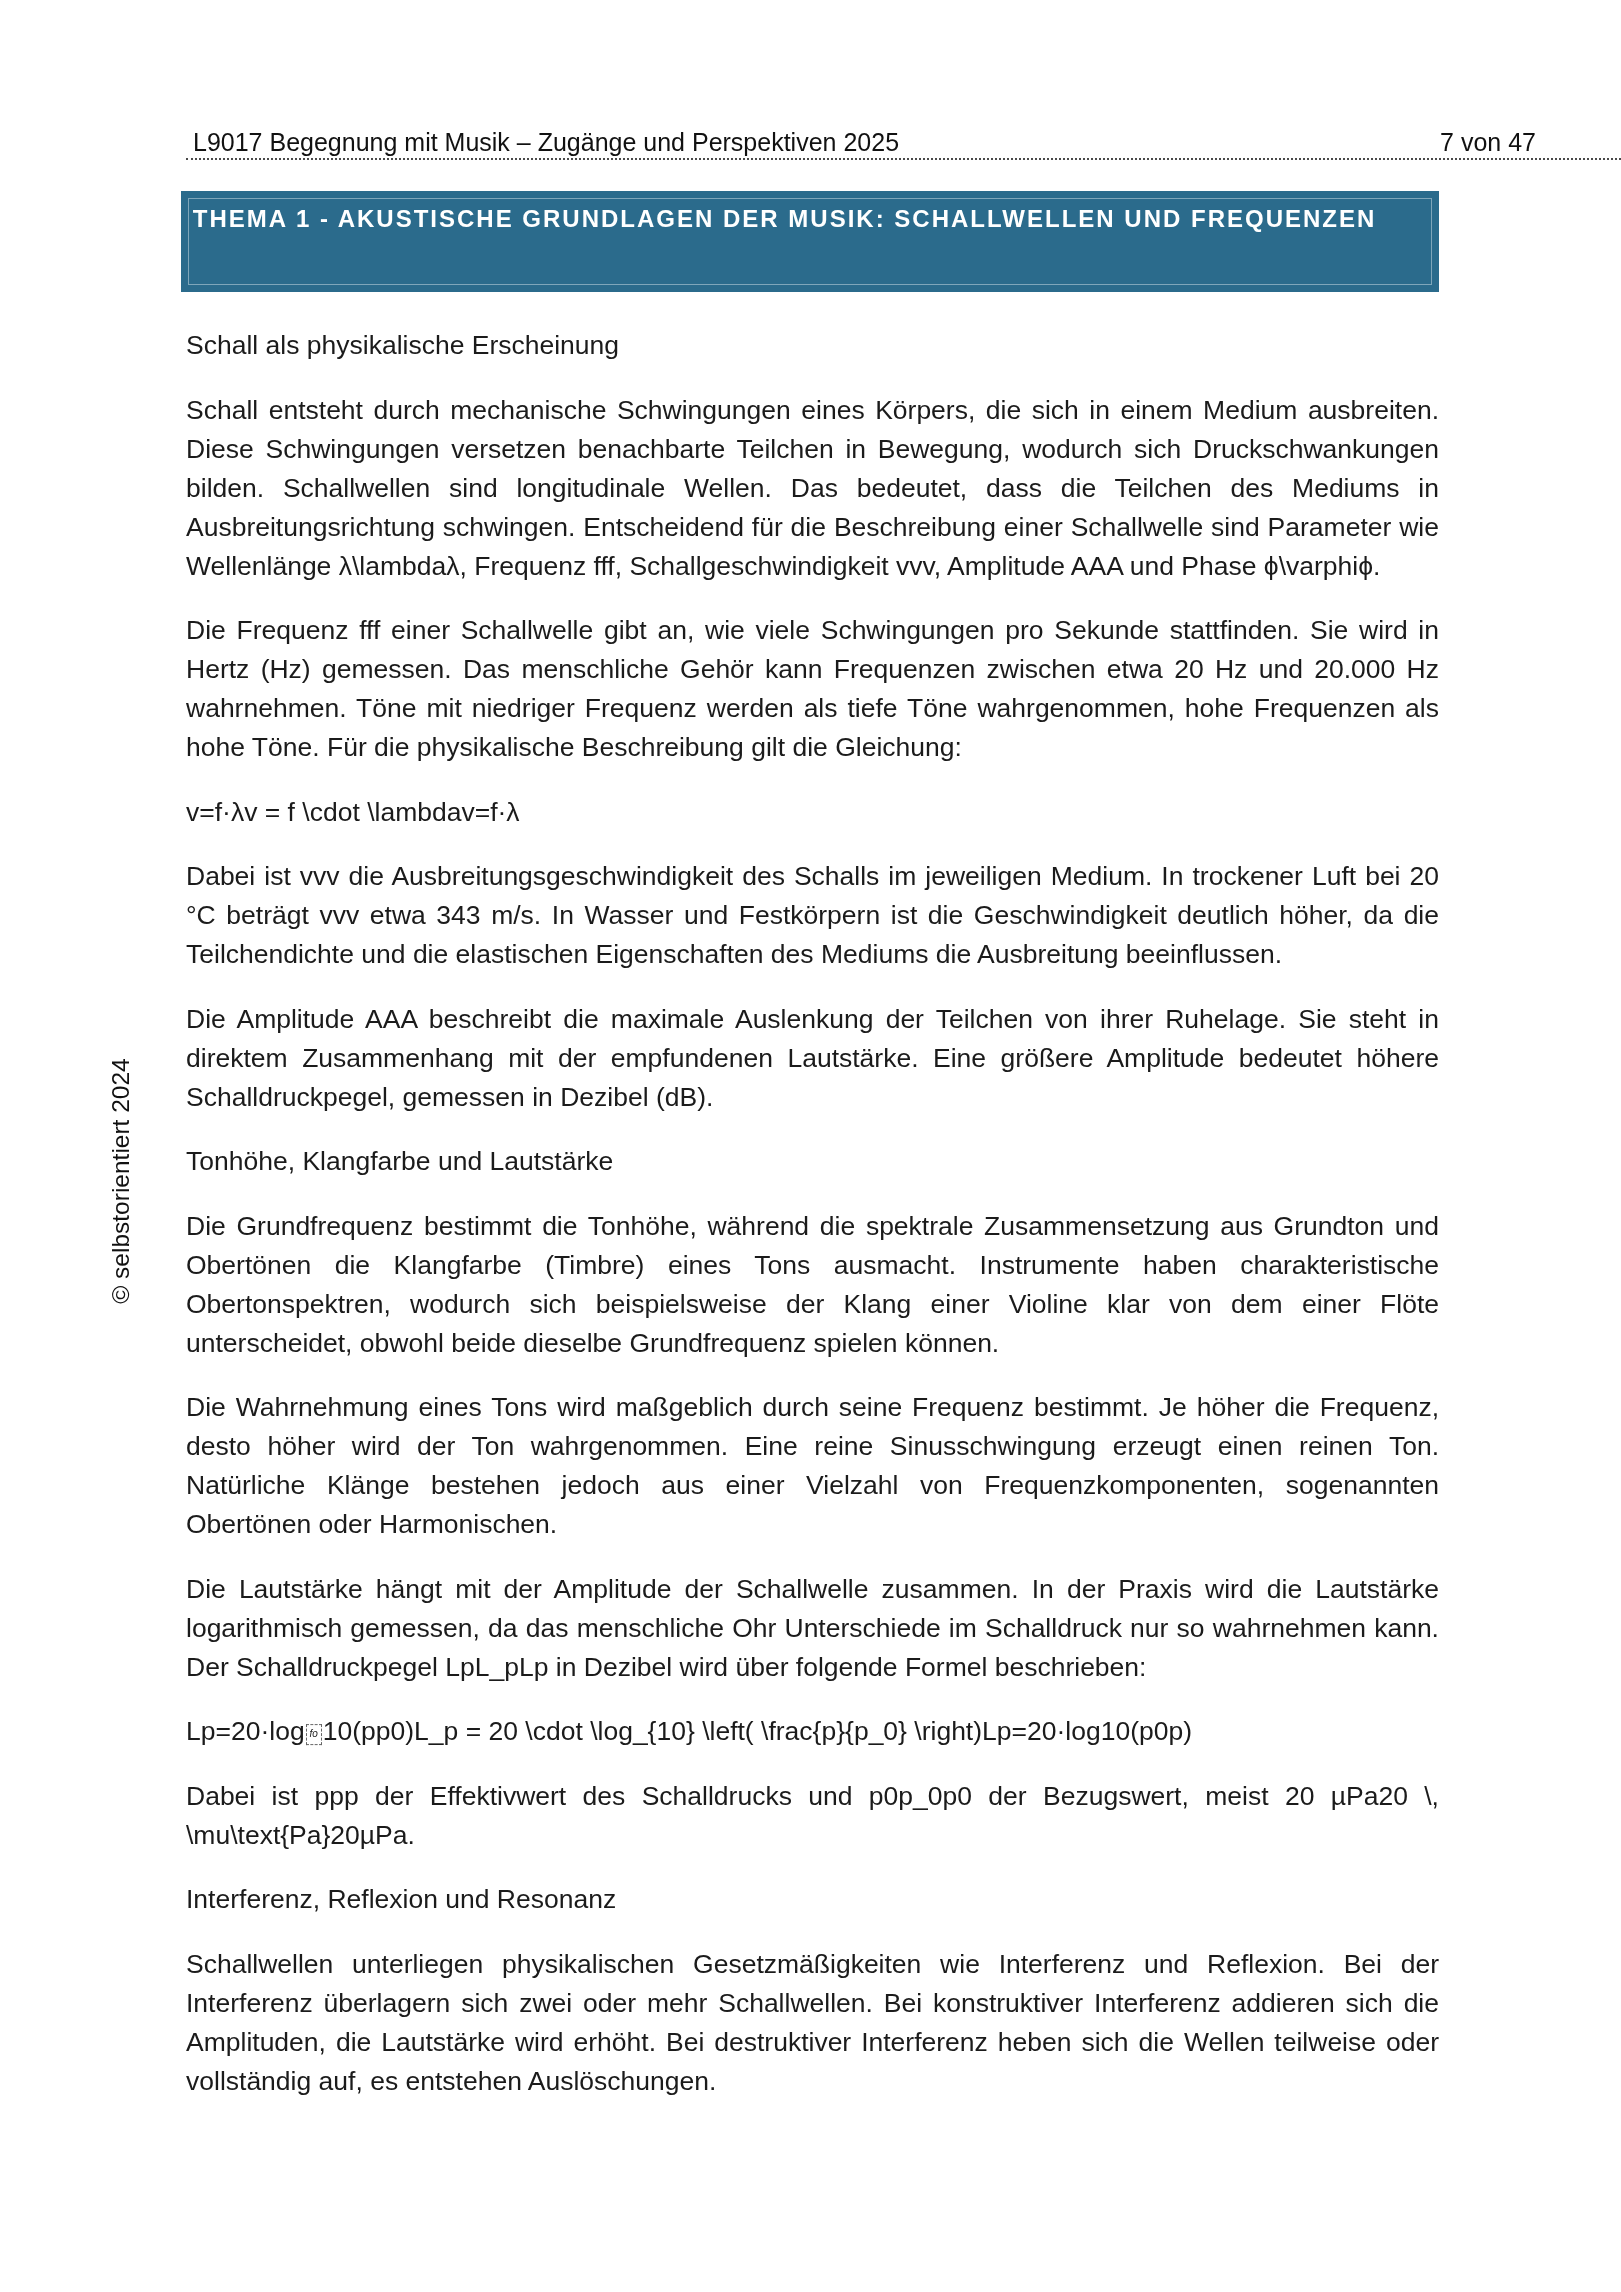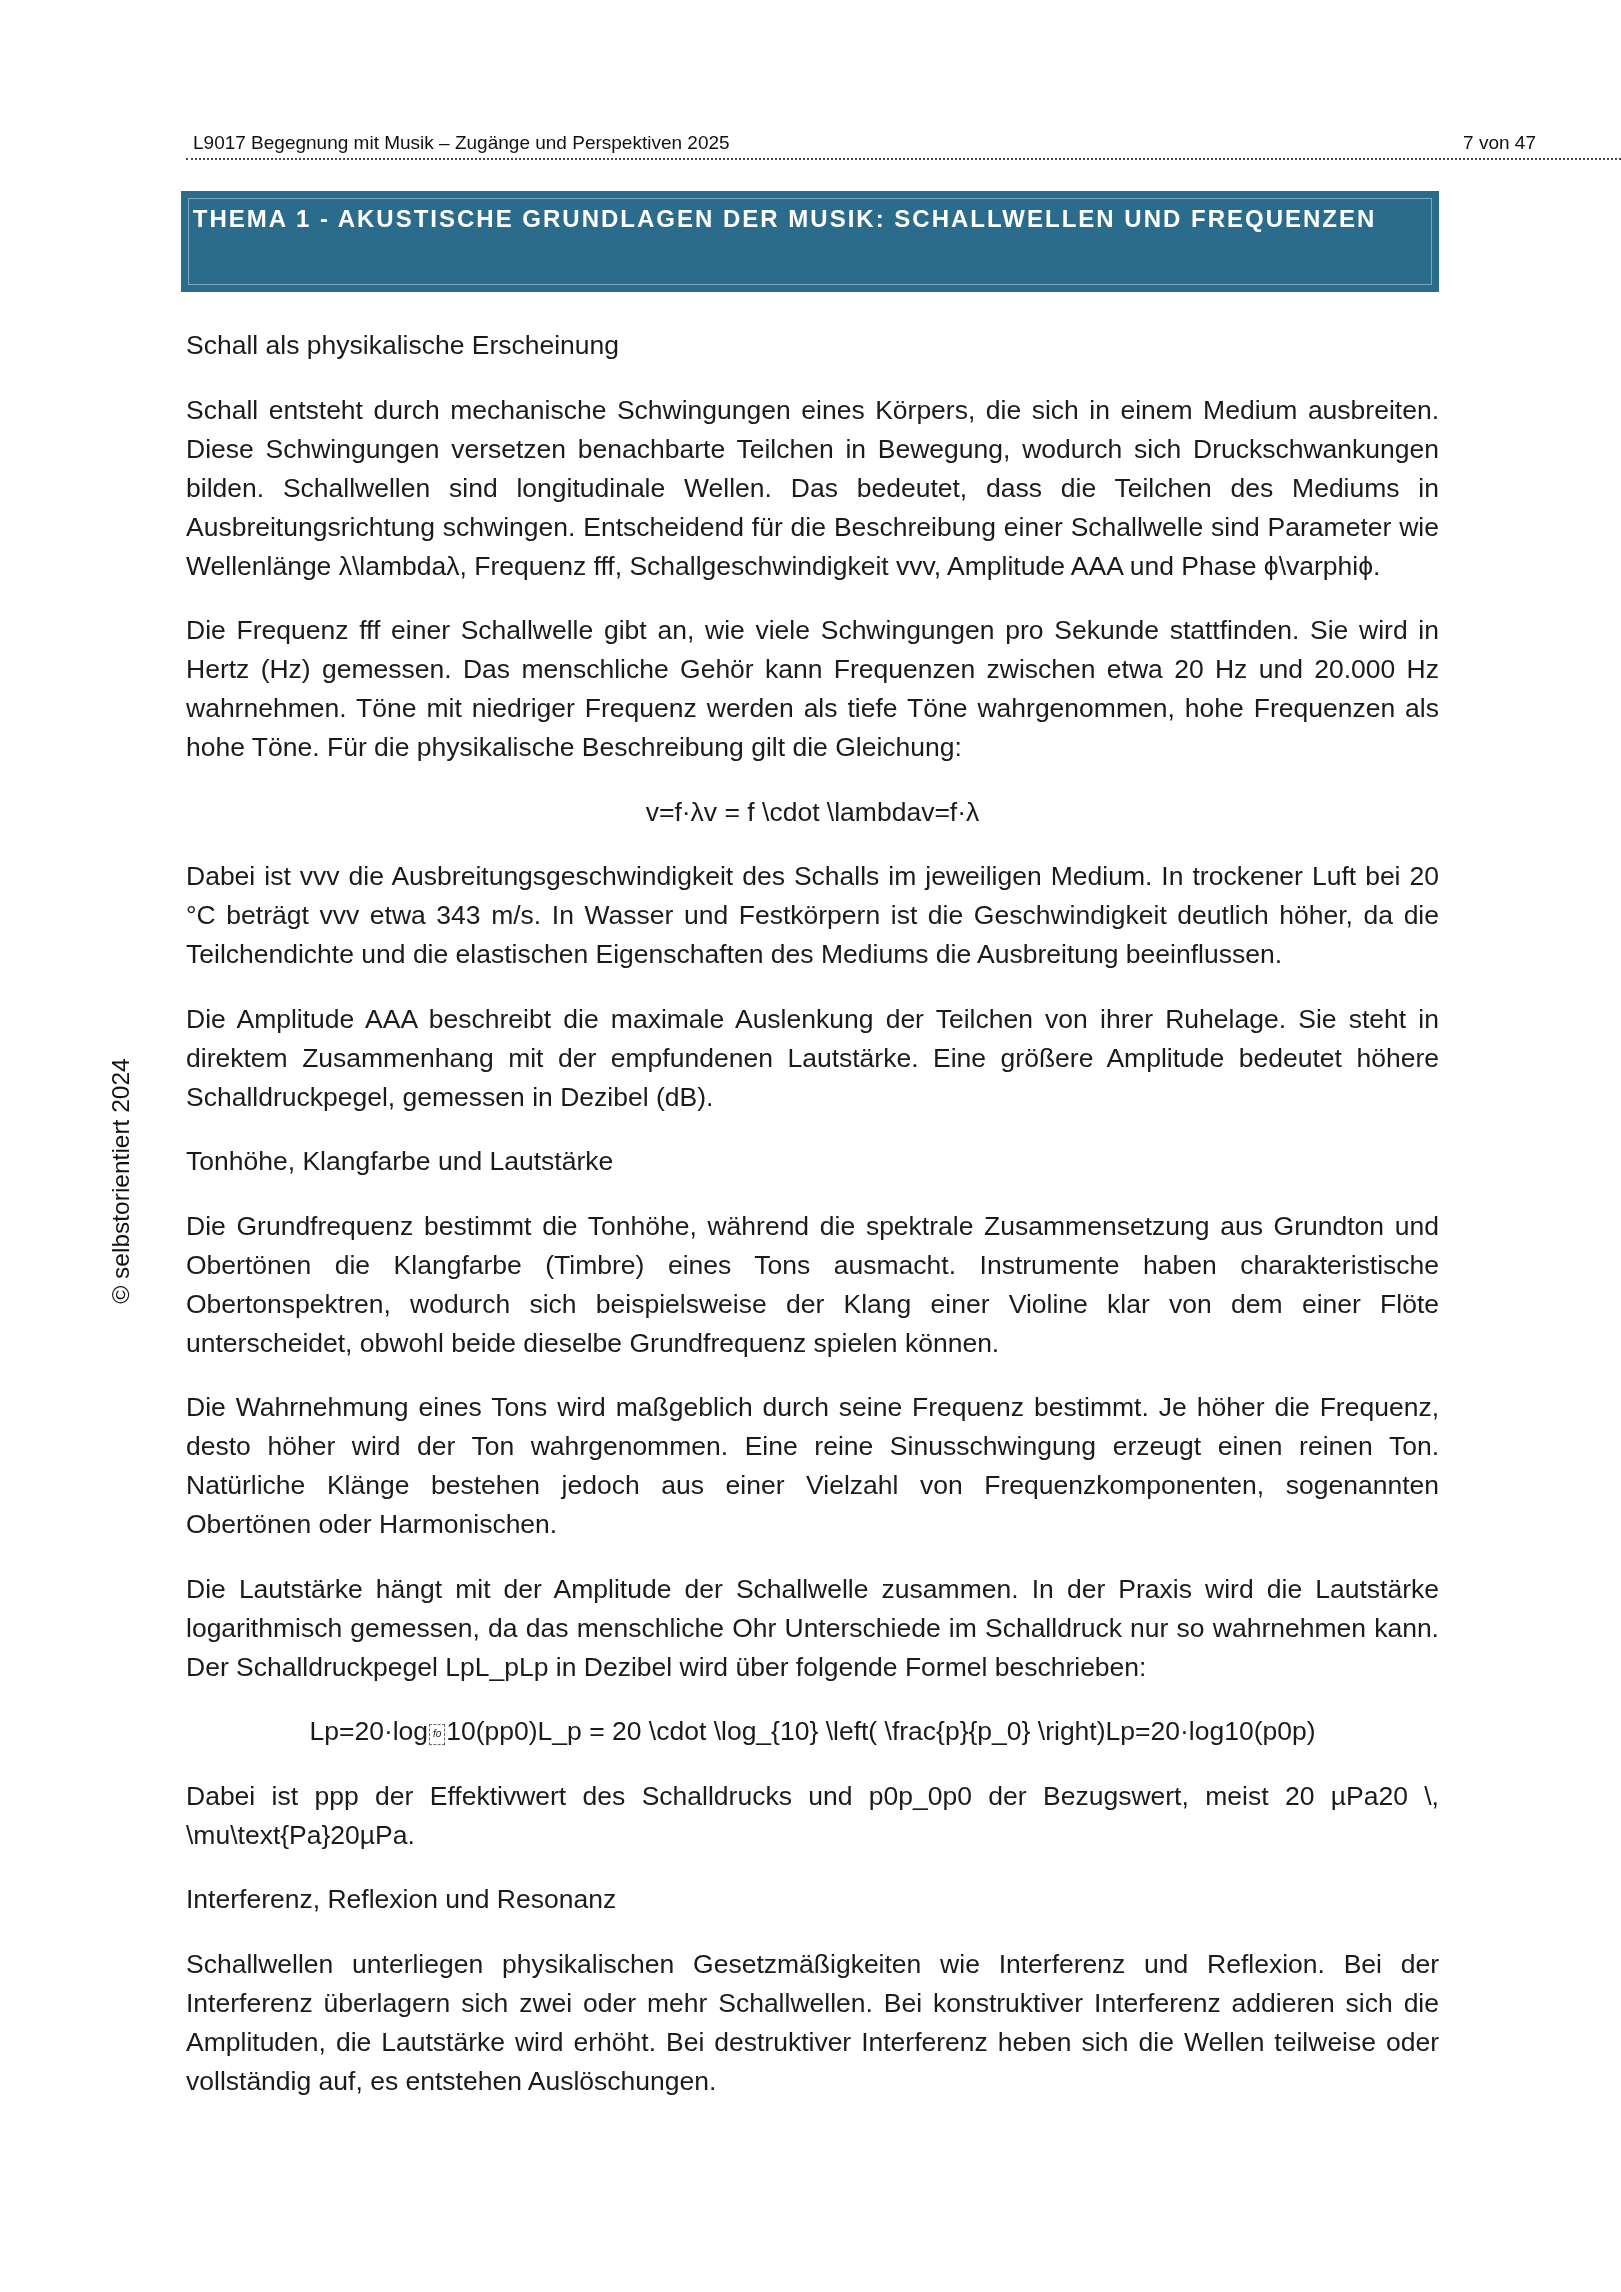--- a/index.html
+++ b/index.html
@@ -5,21 +5,21 @@
   html,body{margin:0;padding:0;}
   body{
     width:1621px;height:2293px;position:relative;background:#ffffff;
     font-family:"Liberation Sans", sans-serif;color:#1b1b1b;
     -webkit-font-smoothing:antialiased;overflow:hidden;
   }
   
   .header-row{
     position:absolute;left:193px;top:128px;width:1343px;
     display:flex;justify-content:space-between;align-items:baseline;
-    font-size:19px;line-height:29px;color:#111;
+    font-size:25px;line-height:29px;color:#111;
   }
   .dotted-rule{
     position:absolute;left:186px;right:0;top:158px;height:0;
     border-top:2px dotted #4a4a4a;
   }
   
   .banner{
     position:absolute;left:181px;top:191px;width:1258px;height:101px;
     background:#2B6B8C;
   }
@@ -34,21 +34,21 @@
   }
   
   .content{
     position:absolute;left:186px;top:326px;width:1253px;
     font-size:26.5px;line-height:39px;hyphens:none;
   }
   .content .block{margin:0;}
   .content .block + .block{margin-top:25.5px;}
   .content .heading{font-weight:normal;text-align:left;}
   .content .para{text-align:justify;text-justify:inter-word;}
-  .content .formula{text-align:center;white-space:nowrap;}
+  .content .formula{text-align:left;white-space:nowrap;}
   
   .tofu{
     display:inline-block;border:1px dashed #666;
     font-size:10px;line-height:12.7px;padding:2.9px 2.9px;margin:0 1px;
     font-style:italic;vertical-align:baseline;transform:translateY(-2.9px);
     letter-spacing:0;
   }
   
   .copyright{
     position:absolute;left:121px;top:1181px;

